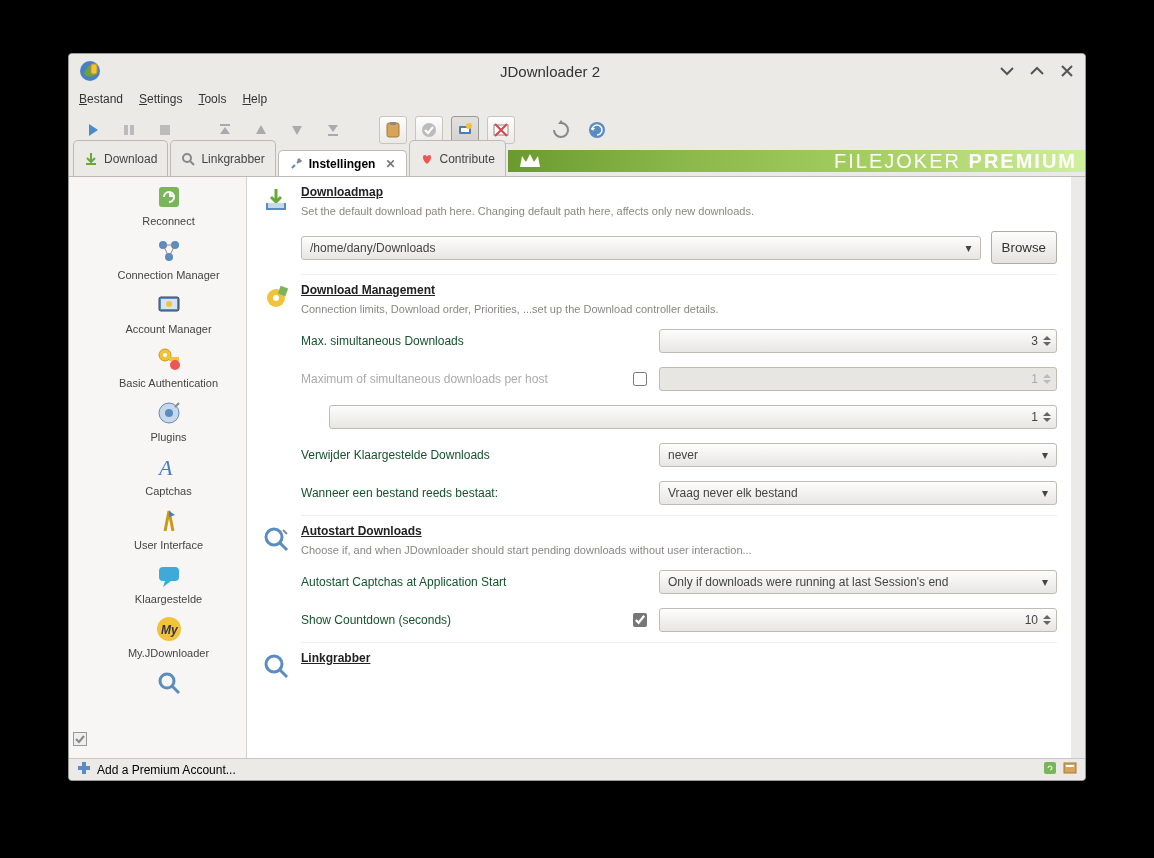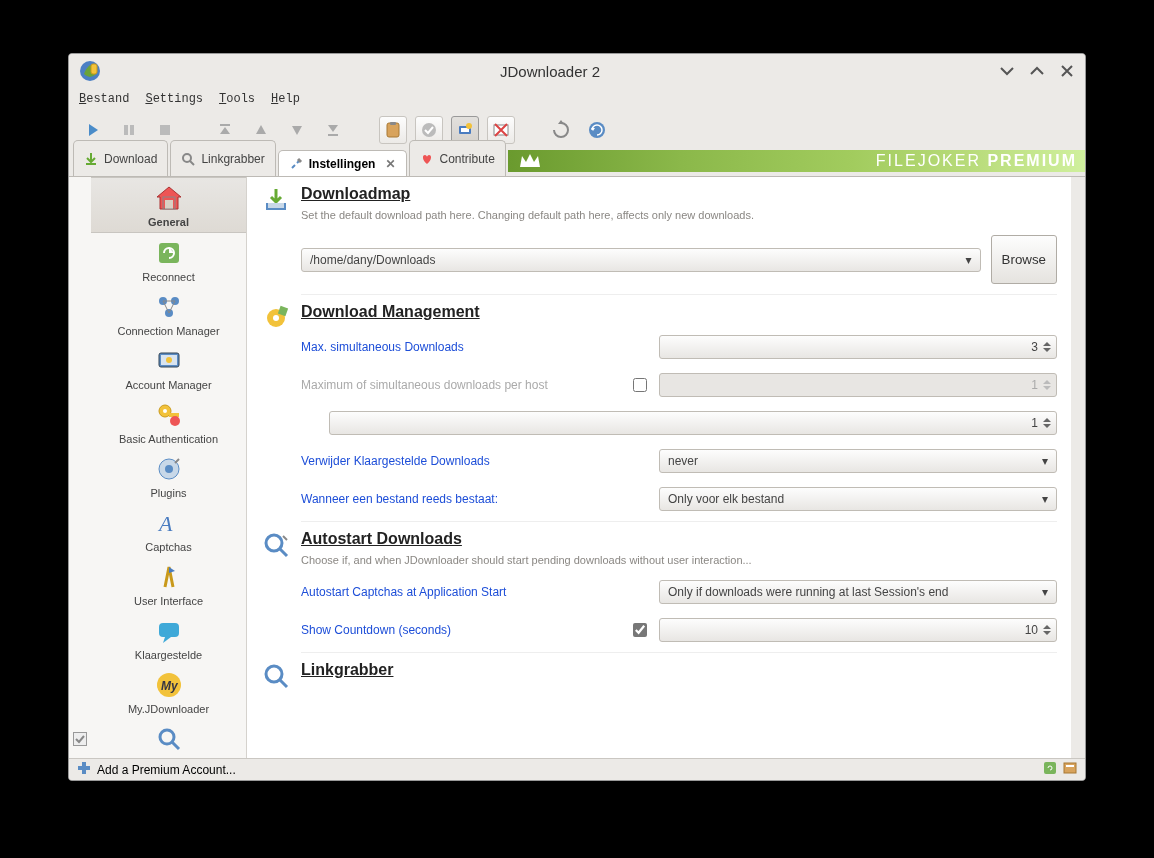--- a/index.html
+++ b/index.html
@@ -3,63 +3,63 @@
 <meta charset="utf-8">
 <style>
 * { box-sizing: border-box; margin: 0; padding: 0; }
 body { font-family: sans-serif; font-size: 12px; background: #000; width: 1154px; height: 858px; position: relative; }
 .window { position: absolute; left: 68px; top: 53px; width: 1018px; height: 728px; background: #eceae7; border: 1px solid #999; border-radius: 4px; display: flex; flex-direction: column; overflow: hidden; }
 .titlebar { height: 34px; display: flex; align-items: center; padding: 0 10px; background: #eceae7; }
 .titlebar-appicon { width: 22px; height: 22px; }
 .titlebar-title { flex: 1; text-align: center; font-size: 15px; color: #333; }
 .titlebar-buttons { display: flex; gap: 14px; }
 .titlebar-buttons svg { display: block; }
-.menubar { display: flex; gap: 16px; padding: 4px 10px; color: #333; font-family: Liberation Mono, monospace; }
+.menubar { display: flex; gap: 16px; padding: 4px 10px; color: #333; }
 .menubar span u { text-decoration: underline; }
 .toolbar { display: flex; align-items: center; padding: 6px 10px; gap: 6px; }
 .toolbar-group { display: flex; gap: 8px; align-items: center; }
 .toolbar-sep { width: 20px; }
 .tbtn { width: 28px; height: 28px; display: flex; align-items: center; justify-content: center; border-radius: 3px; }
 .tbtn.framed { border: 1px solid #c8c5c0; background: linear-gradient(#fdfdfd,#eceae7); }
 .tbtn.active { border: 1px solid #999; background: linear-gradient(#e2e0dd,#d5d2cd); }
 .tabbar { display: flex; align-items: flex-end; height: 26px; position: relative; padding-left: 4px; }
 .tab { display: flex; align-items: center; gap: 6px; padding: 4px 10px; border: 1px solid #bdbab5; border-bottom: none; border-radius: 5px 5px 0 0; background: #eceae7; margin-right: 2px; color: #444; height: 36px; position: relative; }
 .tab.active { background: #fff; color: #000; font-weight: bold; z-index: 2; height: 26px; }
 .tab-close { margin-left: 4px; color: #777; font-weight: bold; }
-.tab-banner { flex: 1; height: 22px; background: linear-gradient(90deg,#6a9a2e,#8bb84a 30%,#a2cc5e 60%,#b8db7a 80%,#d0f09e); display: flex; align-items: center; justify-content: flex-end; color: #fff; font-size: 16px; letter-spacing: 2px; padding-right: 8px; font-weight: 300; align-self: stretch; }
+.tab-banner { flex: 1; height: 22px; background: linear-gradient(90deg,#6a9a2e,#8bb84a 30%,#a2cc5e 60%,#b8db7a 80%,#d0f09e); display: flex; align-items: center; justify-content: flex-end; color: #fff; font-size: 20px; letter-spacing: 2px; padding-right: 8px; font-weight: 300; align-self: stretch; }
 .tab-banner .crown { margin-right: auto; margin-left: 10px; }
 .tab-banner b { font-weight: bold; }
 .content { flex: 1; display: flex; background: #fff; border-top: 1px solid #bdbab5; overflow: hidden; }
 .sidebar-outer { width: 178px; display: flex; background: #f7f6f4; border-right: 1px solid #d5d2cd; }
 .sidebar-edge { width: 22px; display: flex; flex-direction: column; justify-content: flex-end; padding-bottom: 12px; align-items: center; }
 .sidebar { flex: 1; overflow-y: auto; }
 .side-item { display: flex; flex-direction: column; align-items: center; padding: 4px 0; color: #444; gap: 2px; }
 .side-item.selected { background: linear-gradient(#e8e6e3,#dedad4); border-top: 1px solid #c8c5c0; border-bottom: 1px solid #c8c5c0; font-weight: bold; }
 .side-item .icon-wrap { width: 32px; height: 32px; display: flex; align-items: center; justify-content: center; }
 .side-item span { font-size: 11px; }
 .main { flex: 1; overflow-y: auto; padding: 0; }
 .scrollbar { width: 14px; background: #eceae7; }
 .section { display: flex; gap: 10px; padding: 8px 14px 0 14px; }
 .section-icon { width: 30px; display: flex; justify-content: center; padding-top: 2px; }
 .section-body { flex: 1; padding-bottom: 10px; border-bottom: 1px solid #eee; }
 .section:last-child .section-body { border-bottom: none; }
-.section-title { font-weight: bold; text-decoration: underline; color: #222; font-size: 16px; }
+.section-title { font-weight: bold; text-decoration: underline; color: #222; font-size: 12px; }
 .section-desc { color: #8a8783; margin-top: 6px; font-size: 11px; }
 .row { display: flex; align-items: center; margin-top: 14px; gap: 10px; }
-.row label { width: 320px; color: #1d4ed8; }
+.row label { width: 320px; color: #14532d; }
 .row.disabled label { color: #aaa; }
 .row .chk { width: 18px; display: flex; justify-content: center; }
 .combo { flex: 1; height: 24px; border: 1px solid #c0bcb5; border-radius: 3px; background: linear-gradient(#fdfdfd,#e8e6e3); display: flex; align-items: center; padding: 0 8px; color: #444; position: relative; }
 .combo.wide { flex: 1; }
 .combo-arrow { margin-left: auto; }
 .spinner { flex: 1; height: 24px; border: 1px solid #c0bcb5; border-radius: 3px; background: linear-gradient(#fdfdfd,#e8e6e3); display: flex; align-items: center; padding: 0 4px 0 8px; color: #444; }
 .spinner.disabled { background: #e8e6e3; color: #aaa; }
 .spinner-val { flex: 1; text-align: right; padding-right: 4px; }
 .spinner-arrows { display: flex; flex-direction: column; gap: 0; }
-.btn { padding: 16px 10px; border: 1px solid #b0aca5; border-radius: 3px; background: linear-gradient(#fdfdfd,#e5e3df); color: #333; }
+.btn { padding: 8px 10px; border: 1px solid #b0aca5; border-radius: 3px; background: linear-gradient(#fdfdfd,#e5e3df); color: #333; }
 .statusbar { height: 22px; display: flex; align-items: center; padding: 0 8px; background: #eceae7; border-top: 1px solid #cac7c2; gap: 6px; }
 .statusbar-right { margin-left: auto; display: flex; gap: 6px; }
 .sidebar-chk { width: 14px; height: 14px; border: 1px solid #999; background: #eee; display: flex; align-items: center; justify-content: center; }
 input[type=checkbox] { width: 14px; height: 14px; accent-color: #777; }
 </style>
 </head>
 <body>
 
 <div class="window">
 
@@ -228,30 +228,20 @@
   <div class="content">
     <div class="sidebar-outer">
       <div class="sidebar-edge">
         <span class="sidebar-chk">
             <svg width="10" height="10">
               <path d="M1 5 L4 8 L9 2" stroke="#888" stroke-width="2" fill="none"></path>
             </svg>
           </span>
       </div>
       <div class="sidebar">
-        <div class="side-item selected">
-          <div class="icon-wrap">
-              <svg width="30" height="30">
-                <path d="M15 4 L27 14 L24 14 L24 26 L6 26 L6 14 L3 14 Z" fill="#e55" stroke="#a33"></path>
-                <rect x="11" y="17" width="8" height="9" fill="#d8d0c4"></rect>
-                <rect x="9" y="14" width="12" height="12" fill="none" stroke="#888"></rect>
-              </svg>
-            </div>
-          <span>General</span>
-        </div>
         <div class="side-item">
           <div class="icon-wrap">
               <svg width="28" height="28">
                 <rect x="4" y="4" width="20" height="20" rx="3" fill="#7ab55c"></rect>
                 <path d="M9 14 A5 5 0 1 1 14 19" stroke="#fff" stroke-width="2" fill="none"></path>
                 <path d="M14 8 L19 14 L14 14 Z" fill="#fff"></path>
               </svg>
             </div>
           <span>Reconnect</span>
         </div>
@@ -368,20 +358,21 @@
       <div class="section">
         <div class="section-icon">
             <svg width="26" height="26">
               <circle cx="13" cy="13" r="9" fill="#f2c23a"></circle>
               <circle cx="13" cy="13" r="3" fill="#fff"></circle>
               <rect x="16" y="2" width="8" height="8" fill="#7ab55c" transform="rotate(20 20 6)"></rect>
             </svg>
           </div>
         <div class="section-body">
           <div class="section-title">Download Management</div>
+          <div class="section-desc">Connection limits, Download order, Priorities, ...set up the Download controller details.</div>
 
           <div class="row">
             <label>Max. simultaneous Downloads</label>
             <div class="chk"></div>
             <div class="spinner">
               <span class="spinner-val">3</span>
               <span class="spinner-arrows">
                   <svg width="10" height="6">
                     <path d="M1 5 L5 1 L9 5" fill="#666"></path>
                   </svg>
@@ -431,21 +422,21 @@
             <div class="combo">
               <span>never</span>
               <span class="combo-arrow">▾</span>
             </div>
           </div>
 
           <div class="row">
             <label>Wanneer een bestand reeds bestaat:</label>
             <div class="chk"></div>
             <div class="combo">
-              <span>Only voor elk bestand</span>
+              <span>Vraag never elk bestand</span>
               <span class="combo-arrow">▾</span>
             </div>
           </div>
         </div>
       </div>
 
       <div class="section">
         <div class="section-icon">
             <svg width="26" height="26">
               <circle cx="11" cy="11" r="8" fill="none" stroke="#5a8cc4" stroke-width="3"></circle>

